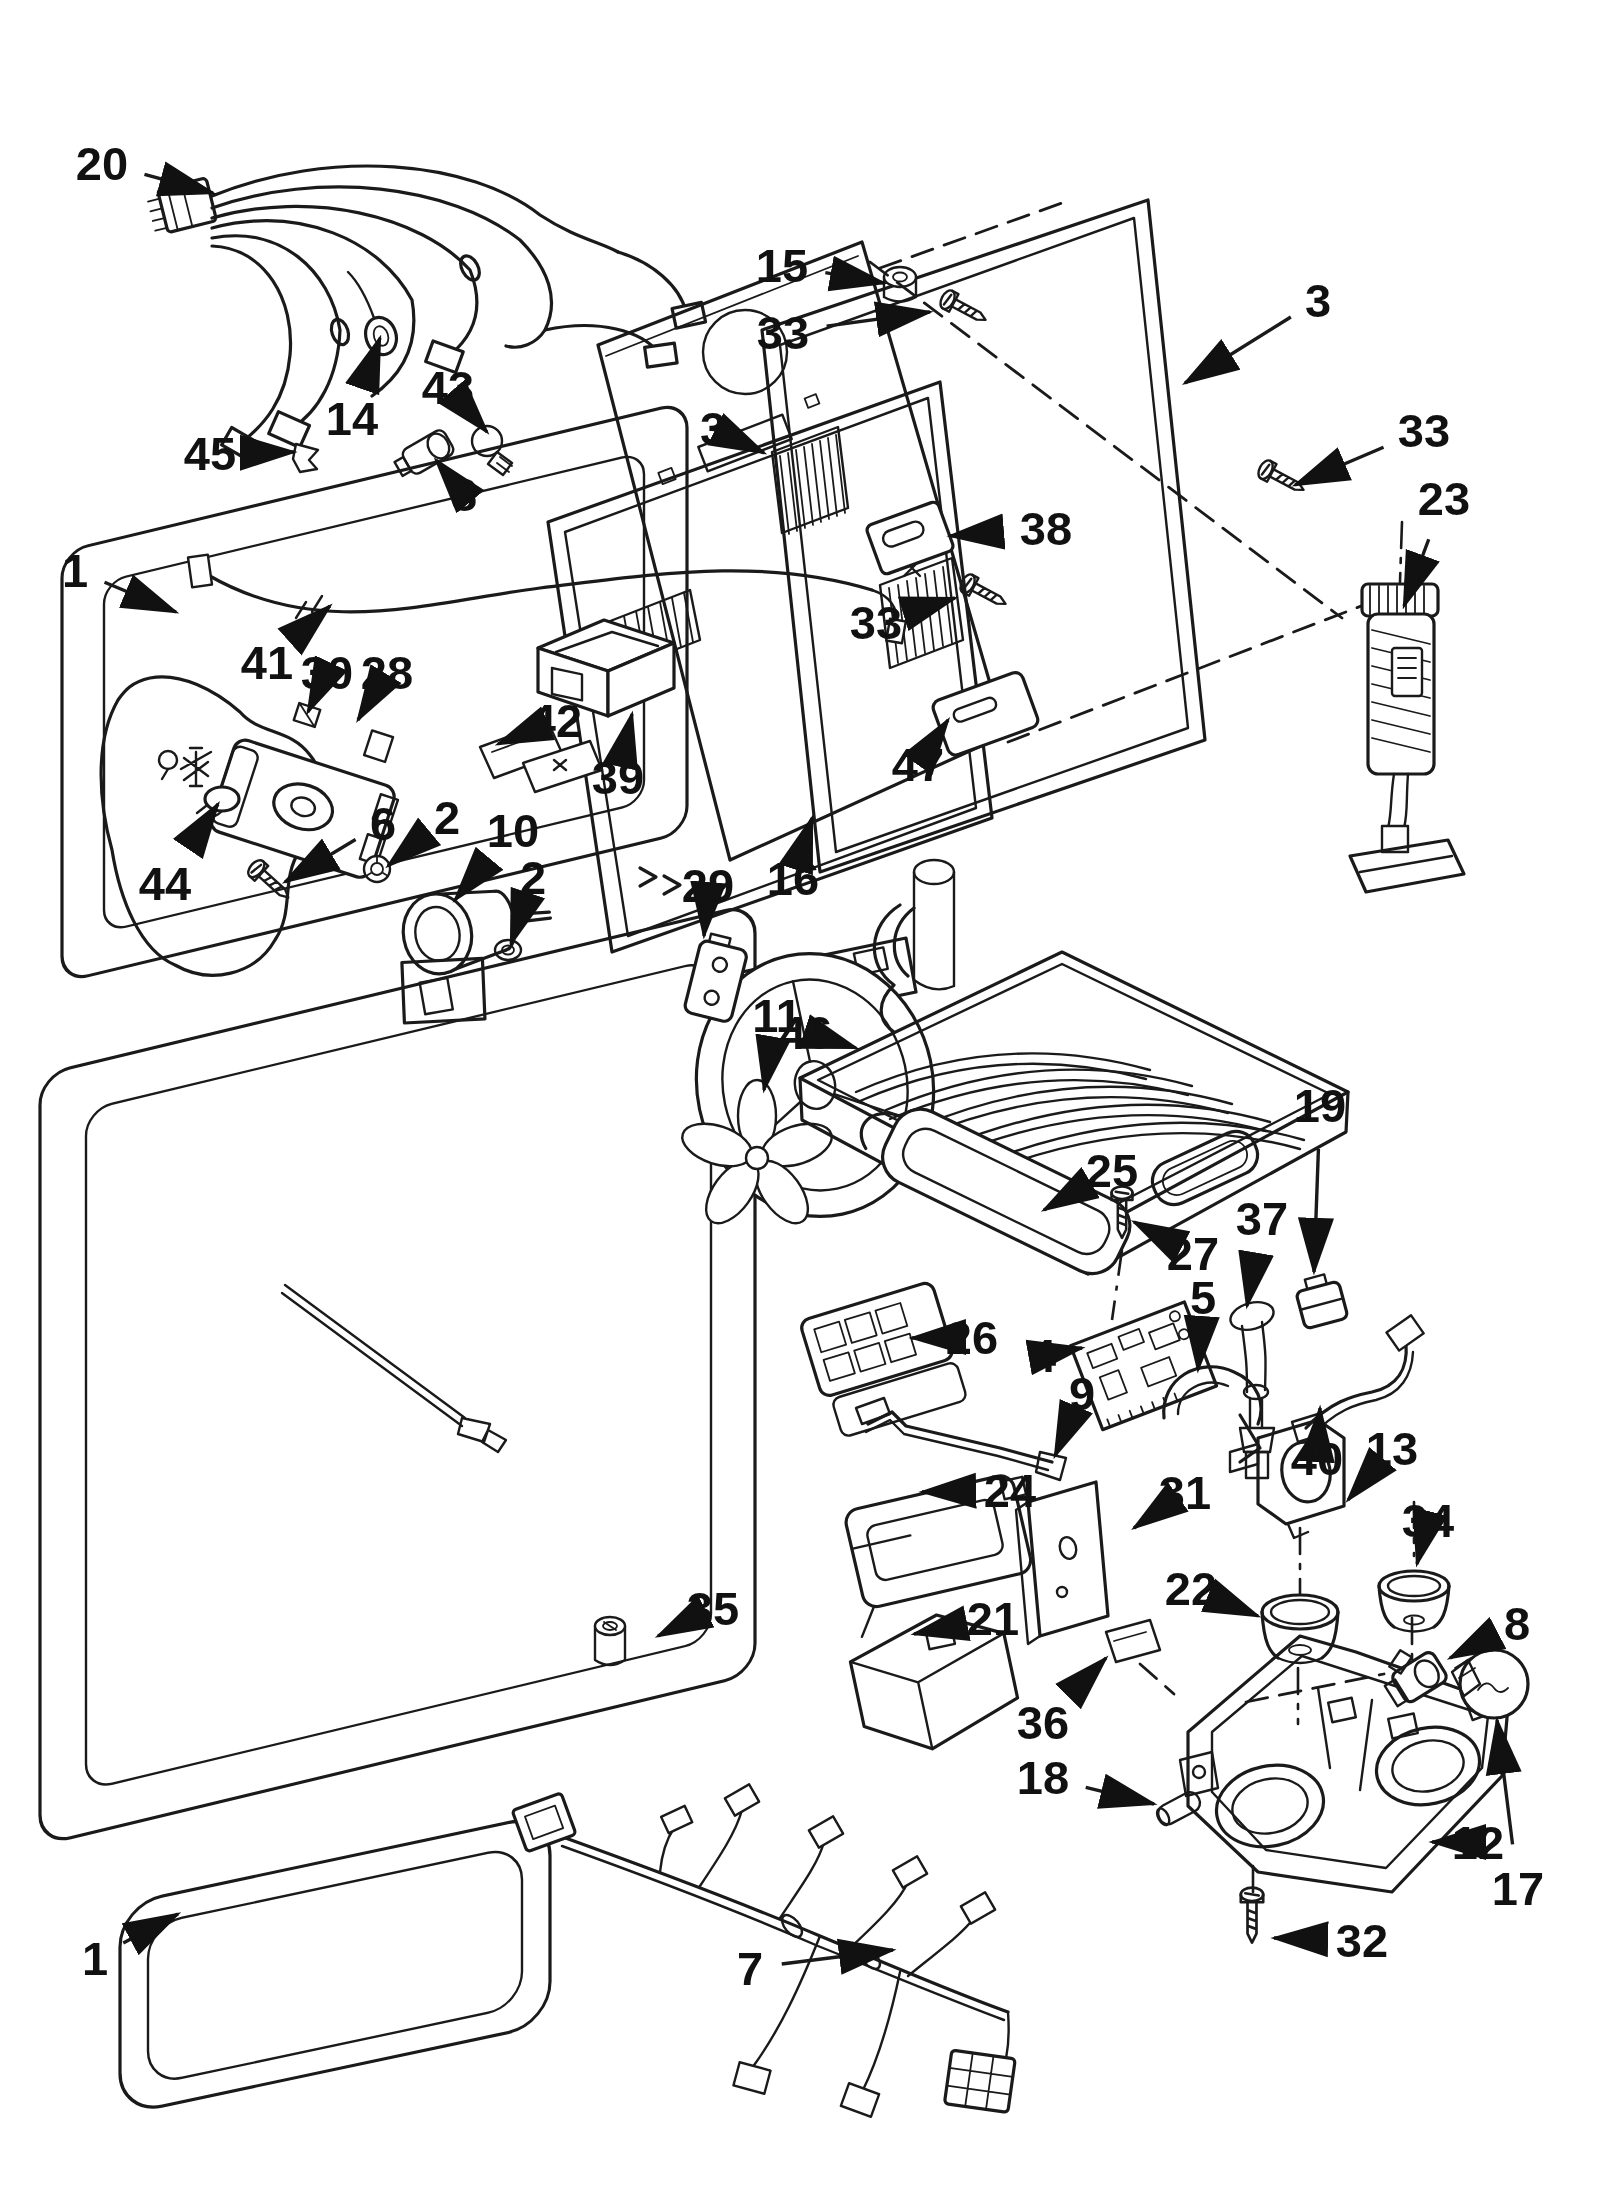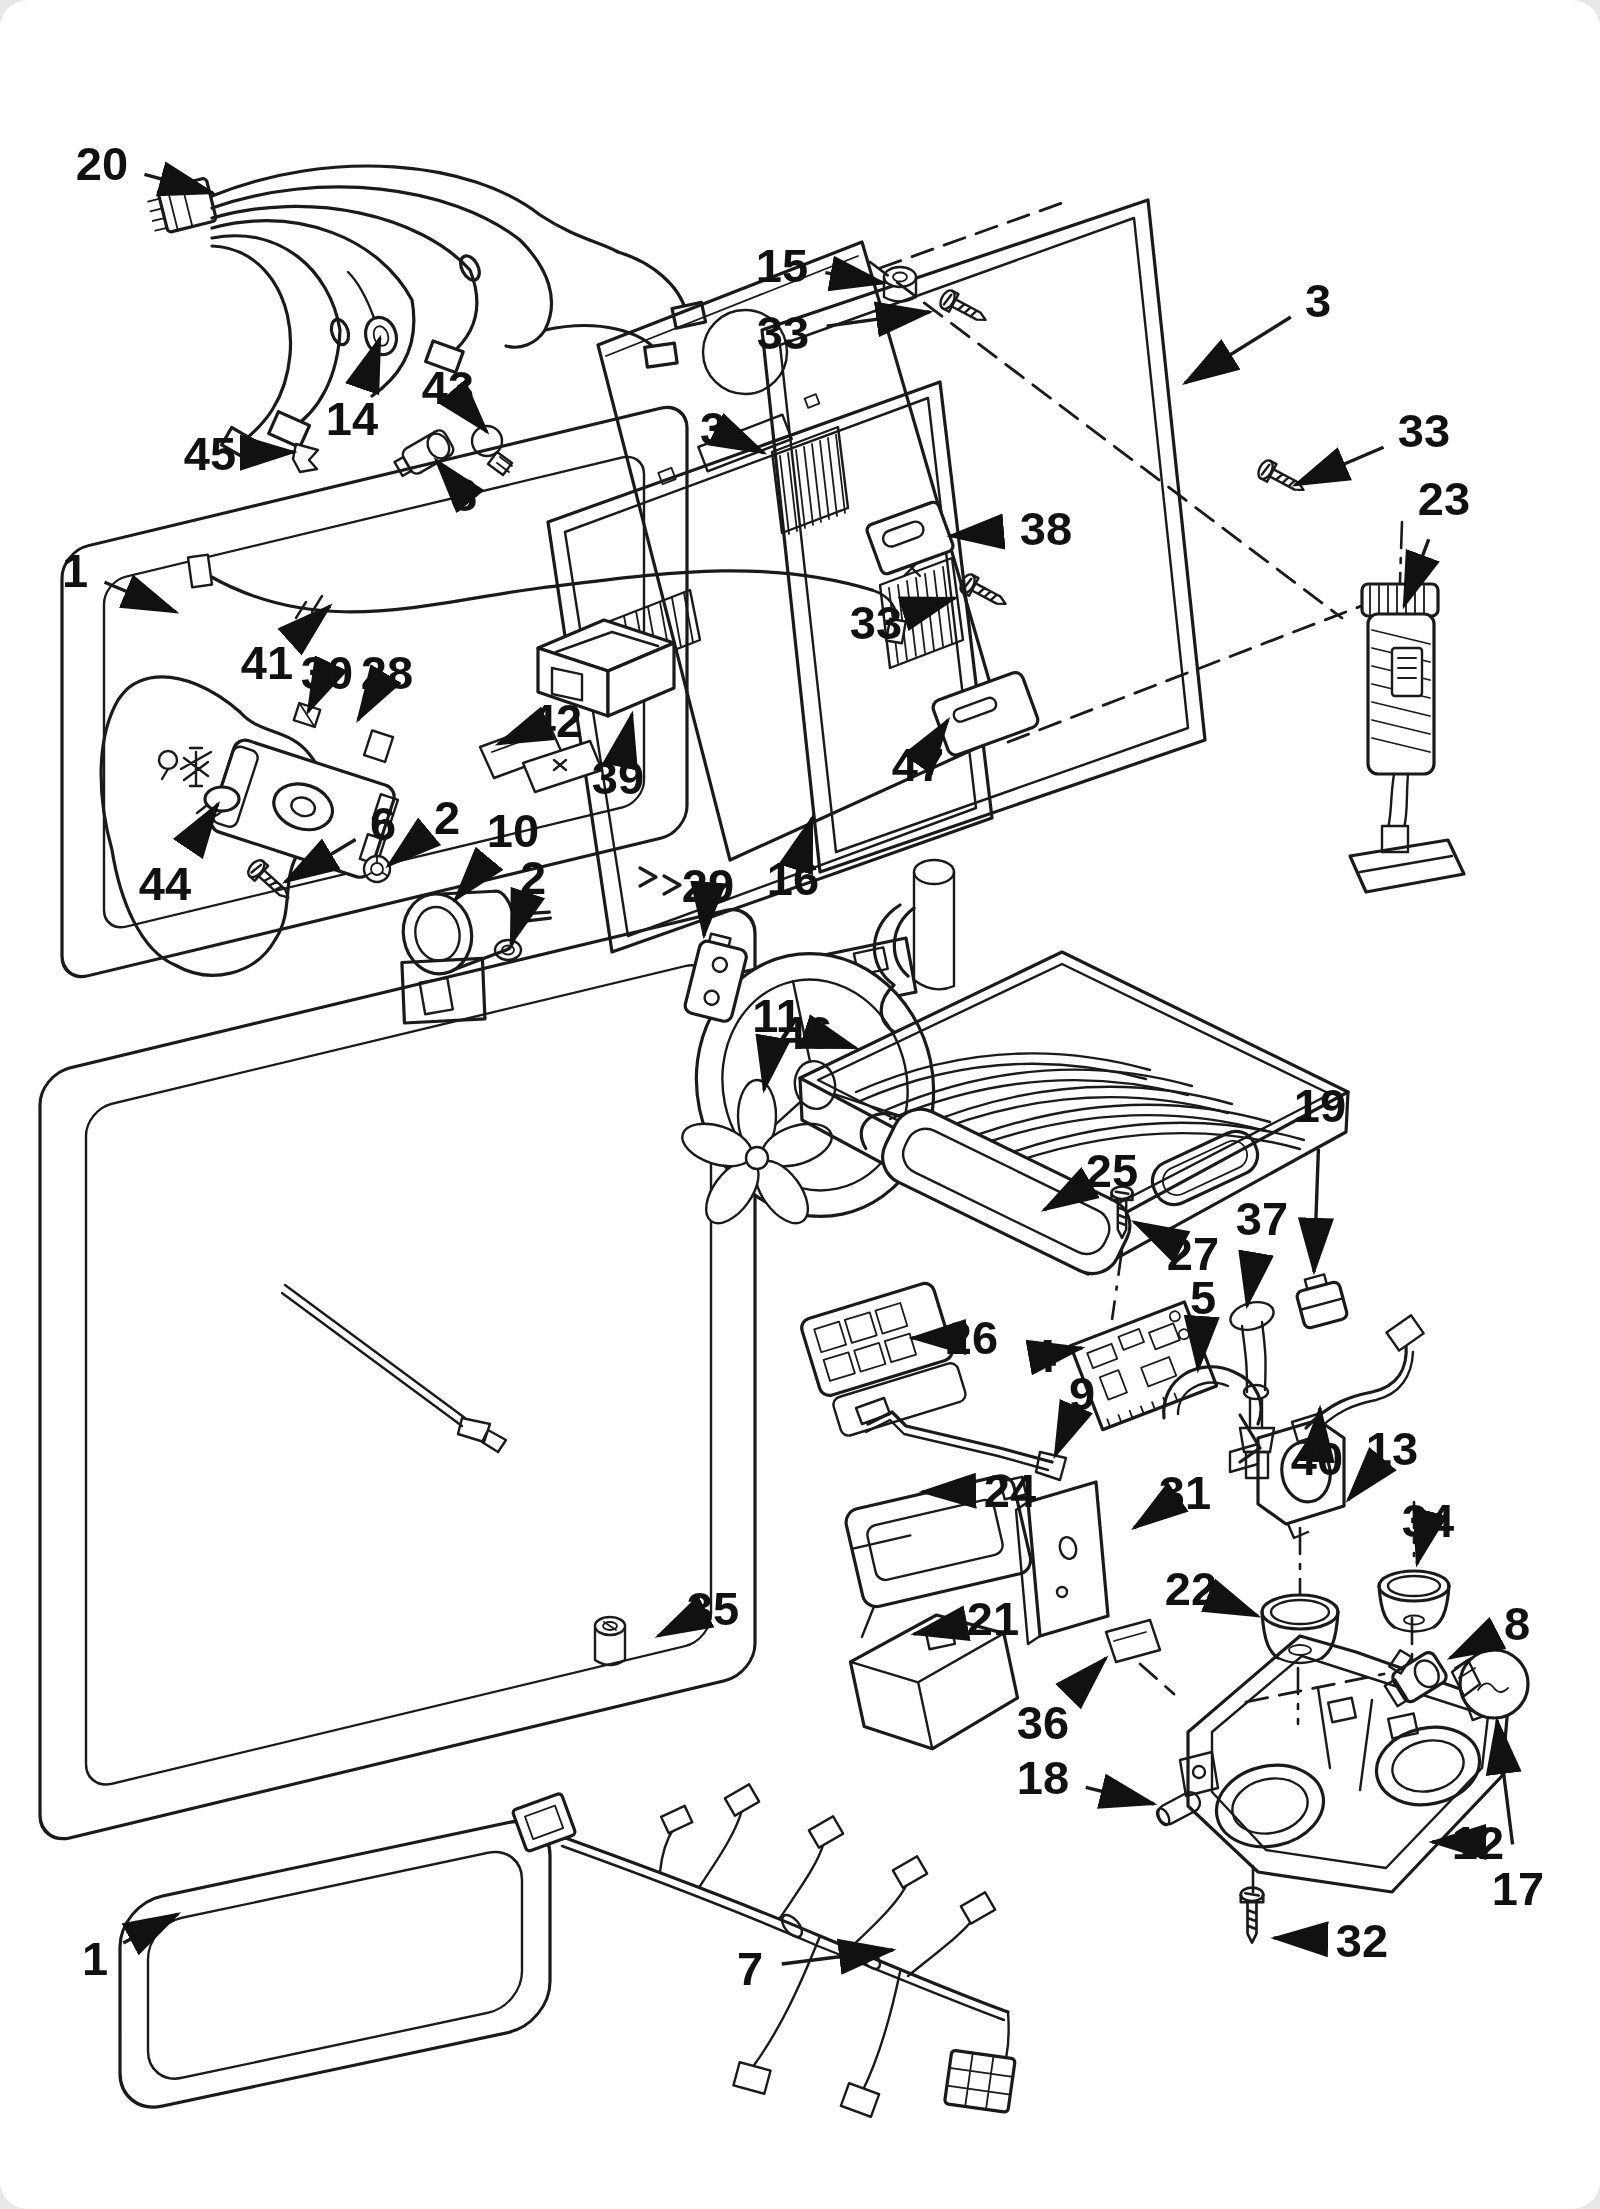--- a/index.html
+++ b/index.html
@@ -1,16 +1,16 @@
 <!DOCTYPE html>
 <html><head>
 <meta charset="utf-8">
 <style>
   html,body{margin:0;padding:0;background:#e8e8e8;}
-  #stage{position:relative;width:1600px;height:2209px;margin:0 auto;background:#ffffff;overflow:hidden;border-radius:28px;}
+  #stage{position:relative;width:1600px;height:2209px;margin:0 auto;background:#ffffff;overflow:hidden;}
   svg{display:block;}
   .art{stroke:#1a1a1a;fill:none;stroke-linecap:round;stroke-linejoin:round;} .w3{stroke-width:3.2;} .w2{stroke-width:2.4;} .w1{stroke-width:1.8;}
   .fill{fill:#ffffff;}
   .axis{stroke:#1a1a1a;stroke-width:2.6;stroke-dasharray:26 10 5 10;fill:none;}
   .dash{stroke:#1a1a1a;stroke-width:2.8;stroke-dasharray:22 12;fill:none;}
   .callout-text{font-family:"Liberation Sans", sans-serif;font-weight:bold;font-size:47px;fill:#111111;}
 </style>
 </head>
 <body>
 

